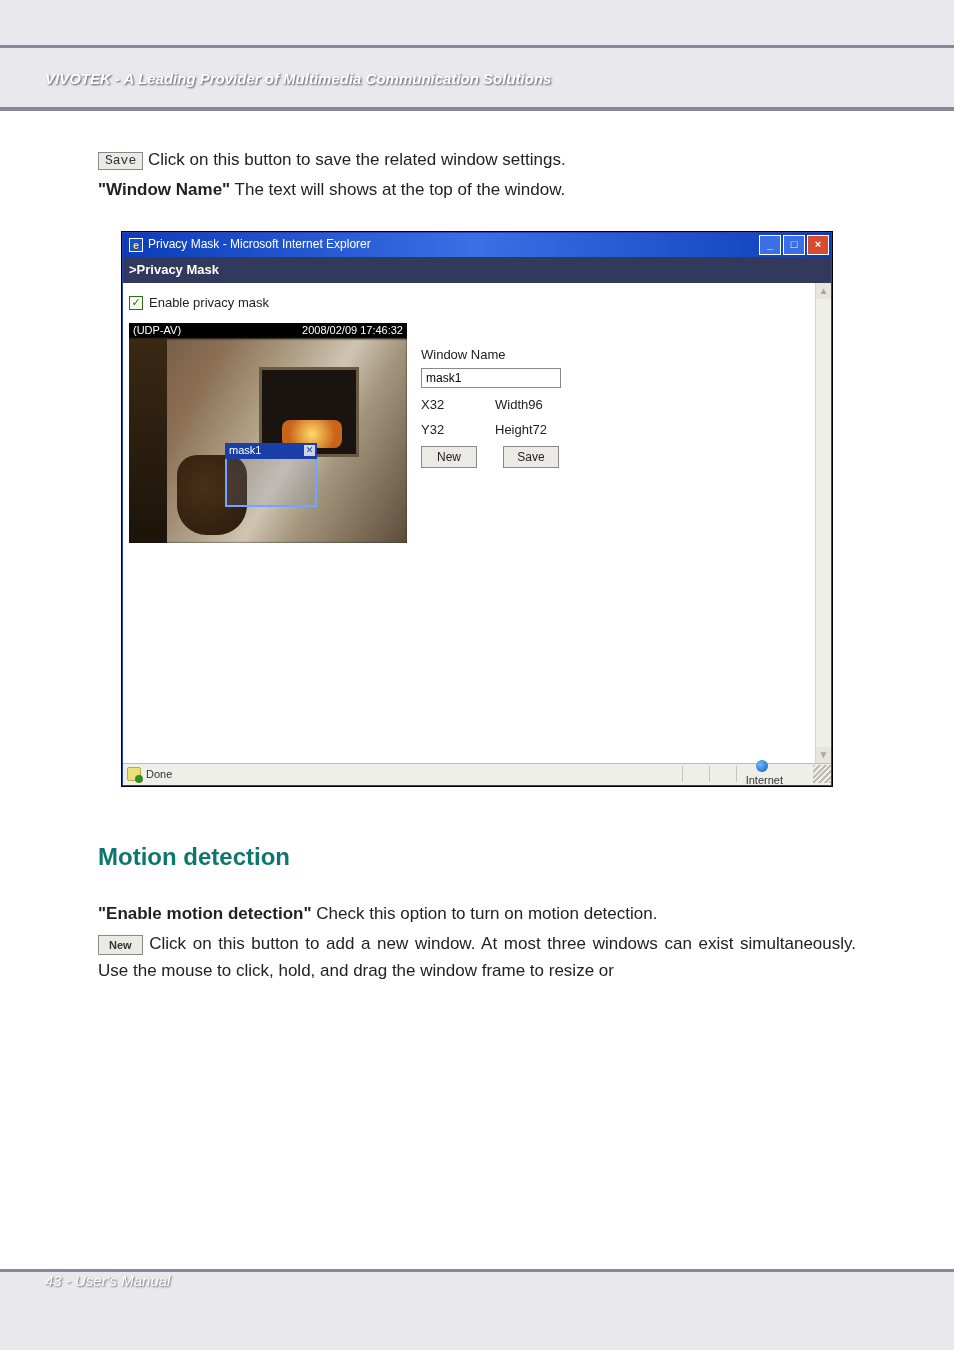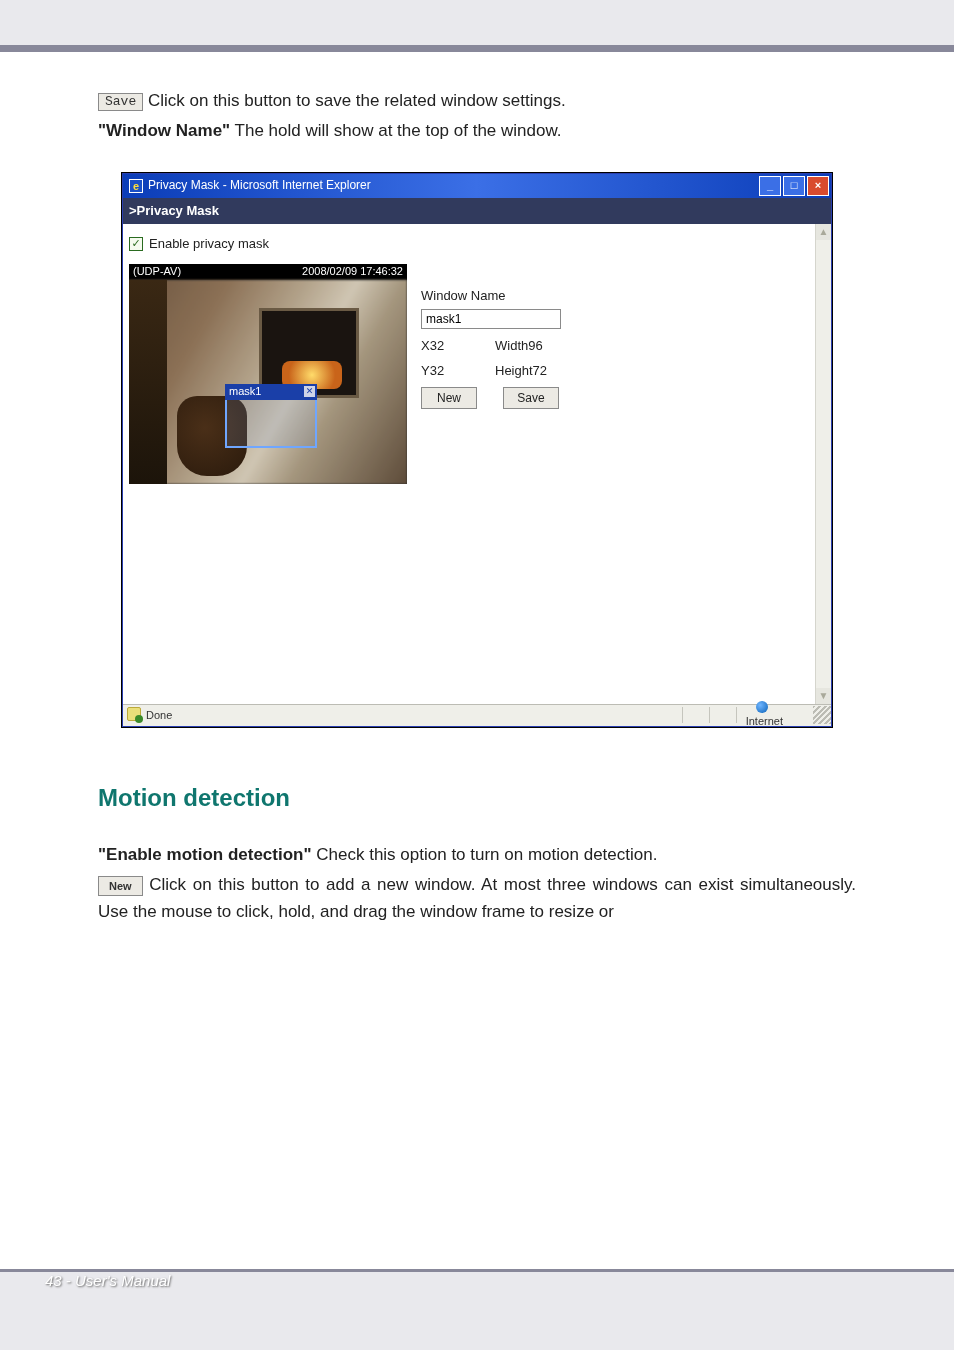--- a/index.html
+++ b/index.html
@@ -49,49 +49,52 @@
   .mask-title { position: absolute; top: -2px; left: -2px; right: -2px; height: 16px; background: #1a3fa8; color: #fff; font-size: 11px; display: flex; align-items: center; padding-left: 4px; }
   .mask-close { position: absolute; right: 1px; top: 1px; width: 13px; height: 13px; background: #cfd4e7; color: #1a3fa8; font-size: 9px; display: flex; align-items: center; justify-content: center; border: 1px solid #1a3fa8; }
   .right-col { padding-left: 14px; padding-top: 52px; font-size: 13px; color: #222; }
   .rc-label { margin-bottom: 3px; }
   .rc-input { width: 140px; height: 20px; border: 1px solid #8a8a8a; font-size: 12px; padding: 1px 4px; background: #fff; margin-bottom: 7px; }
   .rc-row { display: flex; margin-bottom: 5px; }
   .rc-row .c1 { width: 74px; }
   .rc-btns { display: flex; gap: 26px; margin-top: 6px; }
   .rc-btn { width: 56px; height: 22px; background: #eceae4; border: 1px solid #8a8a8a; font-size: 12px; display: flex; align-items: center; justify-content: center; cursor: pointer; }
   .status-bar { height: 22px; border-top: 1px solid #bcbcb4; background: #efefe9; display: flex; align-items: center; font-size: 11px; color: #333; }
-  .status-left { display: flex; align-items: flex-start; padding-left: 4px; flex: 1; }
+  .status-left { display: flex; align-items: center; padding-left: 4px; flex: 1; }
   .sb-icon { width: 14px; height: 14px; margin-right: 5px; background: #eadf7a; border: 1px solid #bba93a; border-radius: 2px; position: relative; }
   .sb-icon::after { content: ""; position: absolute; right: -3px; bottom: -3px; width: 8px; height: 8px; background: #3a8a2a; border-radius: 50%; }
   .status-sep { width: 1px; height: 16px; background: #c5c5bd; margin: 0 3px; }
   .status-cell { width: 20px; height: 16px; }
   .status-net { display: flex; align-items: center; padding: 0 30px 0 6px; flex-direction: column; }
   .net-icon { width: 12px; height: 12px; border-radius: 50%; background: radial-gradient(circle at 35% 35%,#6fb5ff,#0a62b8); margin-right: 5px; }
   .resize { width: 18px; height: 18px; background: repeating-linear-gradient(135deg,#bcbcb4 0 2px, transparent 2px 4px); }
   .after-shot { text-align: justify; margin-bottom: 44px; }
   h2.section { font-size: 24px; font-weight: bold; color: #0f766e; margin-bottom: 26px; }
   .footer-band { height: 78px; background: #e9e9ed; display: flex; align-items: flex-start; padding-left: 45px; }
   .footer-text { color: #fff; font-style: italic; font-size: 15px; text-shadow: 1px 1px 2px #666; }
   .footer-sep { height: 3px; background: #88889a; }
 </style>
 </head>
 <body>
 
 <div class="page">
   <div class="top-band"></div>
   <div class="header-sep-top"></div>
+  <div class="header">
+    <div class="header-title">VIVOTEK - A Leading Provider of Multimedia Communication Solutions</div>
+  </div>
   <div class="header-sep-bot"></div>
 
   <div class="content">
 
     <p class="body-p">
       <span class="inline-btn">Save</span><span> Click on this button to save the related window settings.</span>
     </p>
     <p class="body-p">
-      <span class="bold">"Window Name"</span><span> The hold will show at the top of the window.</span>
+      <span class="bold">"Window Name"</span><span> The text will shows at the top of the window.</span>
     </p>
 
     <div class="screenshot-wrap">
       <div class="ie-win">
         <div class="ie-title">
           <span class="icon"></span>
           <span class="title-text">Privacy Mask - Microsoft Internet Explorer</span>
           <div class="win-btns">
             <div class="win-btn min">_</div>
             <div class="win-btn max">□</div>

